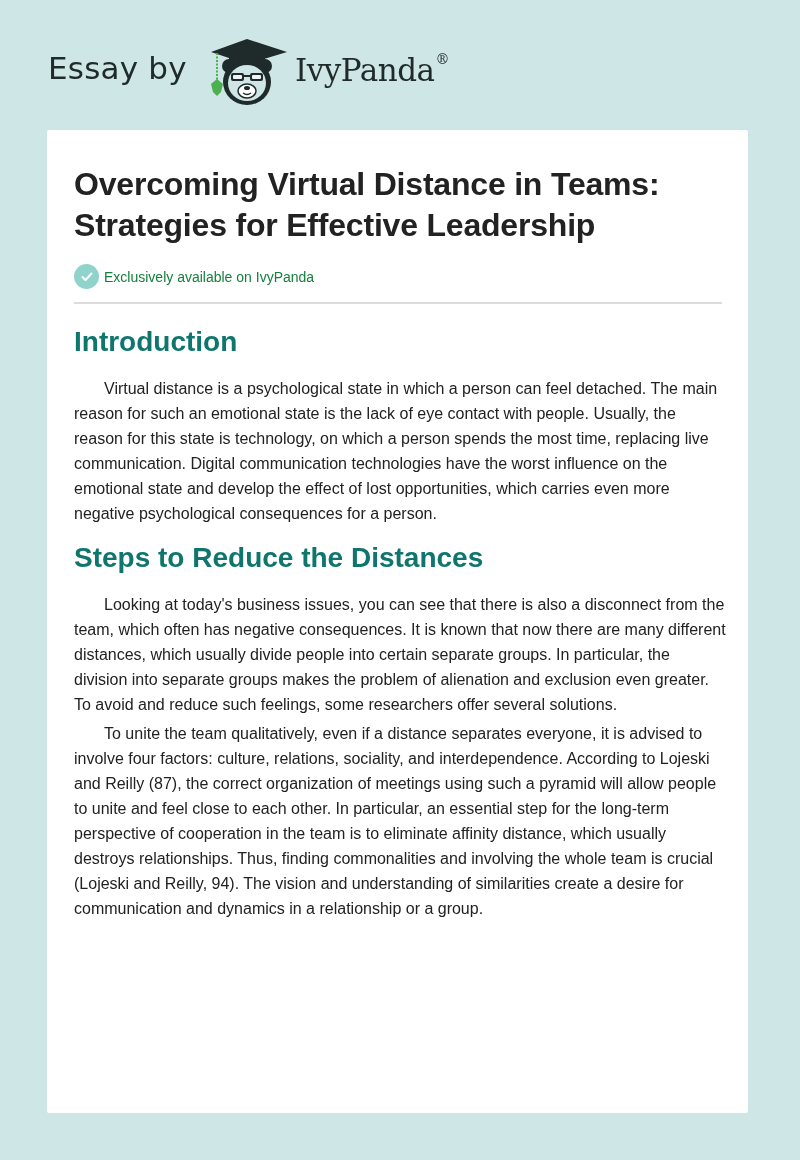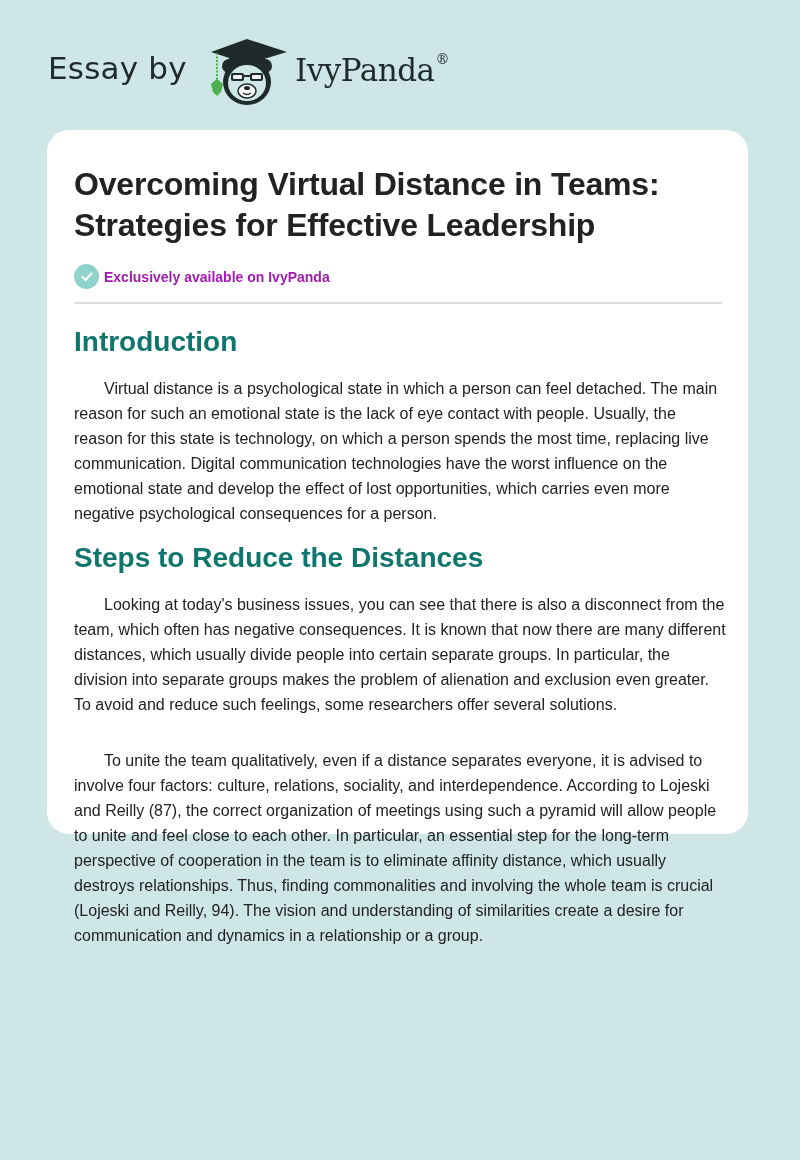--- a/index.html
+++ b/index.html
@@ -43,23 +43,23 @@
     }
     .logo-word sup {
       font-size: 14px;
       position: relative;
       top: -6px;
       margin-left: 1px;
     }
     .card {
       position: absolute;
       left: 47px; top: 130px;
-      width: 701px; height: 704px;
+      width: 701px; height: 983px;
       background: #ffffff;
-      border-radius: 22px;
+      border-radius: 2px;
     }
     .title {
       position: absolute;
       left: 27px; top: 34px;
       width: 660px;
       font-size: 32px;
       font-weight: bold;
       line-height: 41px;
       color: #222222;
       letter-spacing: -0.2px;
@@ -74,22 +74,22 @@
       width: 25px; height: 25px;
       border-radius: 50%;
       background: #8fd3cc;
       display: flex;
       align-items: center;
       justify-content: center;
       margin-right: 5px;
     }
     .badge-text {
       font-size: 14px;
-      font-weight: bold;
-      color: #a21caf;
+      font-weight: normal;
+      color: #15803d;
     }
     .divider {
       position: absolute;
       left: 27px; top: 172px;
       width: 648px; height: 2px;
       background: #dcdcdc;
     }
     .content {
       position: absolute;
       left: 27px; top: 194px;
@@ -100,21 +100,21 @@
       font-weight: bold;
       color: #0f766e;
       line-height: 36px;
       margin-bottom: 16px;
     }
     .para {
       font-size: 16px;
       line-height: 25px;
       color: #222222;
       text-indent: 30px;
-      margin-bottom: 31px;
+      margin-bottom: 4px;
     }
     .section + .section { margin-top: 0; }
     .section .para:last-child { margin-bottom: 14px; }
   </style>
 </head>
 <body>
 
 <div class="header">
   <span class="essay-by">Essay by</span>
   <div class="logo-mark">

